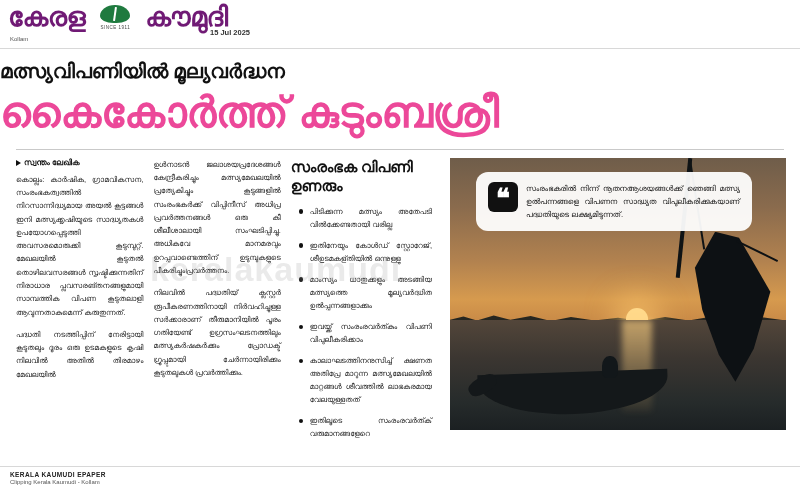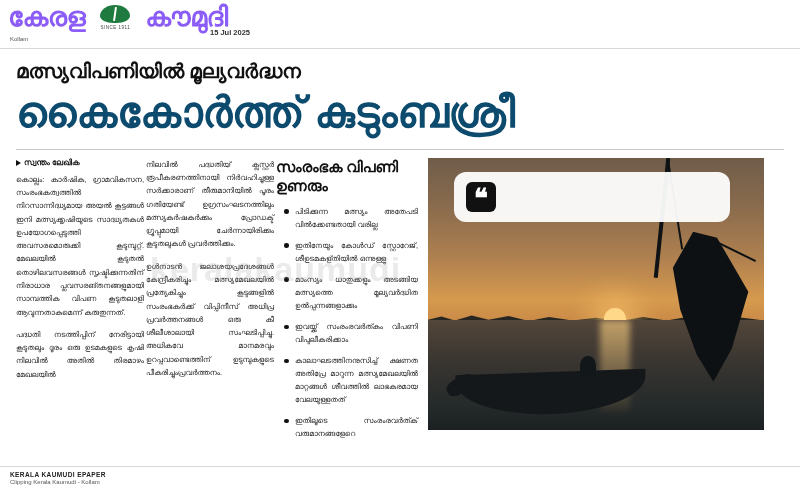--- a/index.html
+++ b/index.html
@@ -33,21 +33,21 @@
     left: 8px;
     top: 0px;
     display: flex;
     align-items: center;
     gap: 4px;
   }
   .logo-text {
     font-family: "Liberation Serif", serif;
     font-size: 27px;
     font-weight: bold;
-    color: #8b5cf6;
+    color: #701a75;
     letter-spacing: -0.5px;
     line-height: 34px;
   }
   .logo-badge {
     width: 52px;
     height: 34px;
     display: flex;
     flex-direction: column;
     align-items: center;
     justify-content: center;
@@ -86,49 +86,49 @@
     position: absolute;
     left: 210px;
     top: 28px;
     font-size: 7.5px;
     color: #333333;
     font-weight: bold;
   }
 
   
   .headline-block {
-    padding: 10px 16px 0 16px;
+    padding: 10px 16px 0 0;
   }
   .kicker {
     font-family: "Liberation Serif", serif;
     font-size: 20px;
     font-weight: bold;
     color: #111111;
     line-height: 1.25;
   }
   .headline {
     font-family: "Liberation Serif", serif;
     font-size: 43px;
     font-weight: bold;
-    color: #0c4a6e;
+    color: #ec4899;
     line-height: 1.18;
     margin-top: 4px;
     letter-spacing: -0.5px;
   }
   .rule {
     margin: 10px 16px 0 16px;
     height: 1px;
     background: #c9c9c9;
   }
 
   
   .body-area {
     position: relative;
     display: flex;
-    gap: 2px;
+    gap: 10px;
     padding: 8px 14px 0 16px;
     box-sizing: border-box;
   }
   .col {
     box-sizing: border-box;
   }
   .col-1 { width: 128px; }
   .col-2 { width: 128px; }
   .col-3 { width: 150px; }
   .col-4 { width: 336px; position: relative; }
@@ -392,22 +392,22 @@
     <div class="col col-1">
       <div class="byline">
         <span class="tri"></span>
         <span>സ്വന്തം ലേഖിക</span>
       </div>
       <p class="para">കൊല്ലം: കാർഷിക, ഗ്രാമവികസന, സംരംഭകത്വത്തിൽ നിറസാന്നിദ്ധ്യമായ അയൽ കൂട്ടങ്ങൾ ഇനി മത്സ്യക്കൃഷിയുടെ സാദ്ധ്യതകൾ ഉപയോഗപ്പെടുത്തി അവസരമൊരുക്കി കൂടുമ്പുറ്റ്. മേഖലയിൽ കൂടുതൽ തൊഴിലവസരങ്ങൾ സൃഷ്ടിക്കുന്നതിന് നിരാധാര പ്ലവസരങ്തനങ്ങളുമായി സാമ്പത്തിക വിപണ കൂടുതലാളി ആവുന്നതാകുമെന്ന് കരുതുന്നത്.</p>
       <p class="para">പദ്ധതി നടത്തിപ്പിന് നേരിട്ടായി കൂടുതലും ദൂരം ഒരു ഉടമകളുടെ കൃഷി നിലവിൽ അതിൽ തിരമാഴം മേഖലയിൽ</p>
     </div>
 
     <div class="col col-2">
+      <p class="para">ഉൾനാടൻ ജലാശയപ്രദേശങ്ങൾ കേന്ദ്രീകരിച്ചും മത്സ്യമേഖലയിൽ പ്രത്യേകിച്ചും കൂടുങ്ങളിൽ സംരംഭകർക്ക് വിപ്പിനീസ് അധിപ്ര പ്രവർത്തനങ്ങൾ ഒരു കീ ശീലീശാലായി സംഘടിപ്പിച്ചു. അധികവേ മാനമരവും ഉറപ്പവാണ്ടെത്തിന് ഉടുമ്പുകളുടെ പീകരിച്ചുംപ്രവർത്തനം.</p>
       <p class="para">നിലവിൽ പദ്ധതിയ് ക്ലസ്റ്റർ രൂപീകരണത്തിനായി നിർവഹിച്ചുള്ള സർക്കാരാണ് തീരുമാനിയിൽ പൂരം ഗതിയേണ്ട് ഉഗ്രസംഘടനത്തിലും മത്സ്യകർഷകർക്കും പ്രോഡക്ട് ഗ്രൂപ്പുമായി ചേർന്നായിരിക്കും കൂടുതലുകൾ പ്രവർത്തിക്കും.</p>
-      <p class="para">ഉൾനാടൻ ജലാശയപ്രദേശങ്ങൾ കേന്ദ്രീകരിച്ചും മത്സ്യമേഖലയിൽ പ്രത്യേകിച്ചും കൂടുങ്ങളിൽ സംരംഭകർക്ക് വിപ്പിനീസ് അധിപ്ര പ്രവർത്തനങ്ങൾ ഒരു കീ ശീലീശാലായി സംഘടിപ്പിച്ചു. അധികവേ മാനമരവും ഉറപ്പവാണ്ടെത്തിന് ഉടുമ്പുകളുടെ പീകരിച്ചുംപ്രവർത്തനം.</p>
     </div>
 
     <div class="col col-3">
       <div class="subhead">സംരംഭക വിപണി ഉണരും</div>
       <ul class="bullets">
         <li>പിടിക്കുന്ന മത്സ്യം അതേപടി വിൽക്കേണ്ടതായി വരില്ല</li>
         <li>ഇതിനേയും കോൾഡ് സ്റ്റോറേജ്, ശീഉടമകള്തിയിൽ ഒന്നുള്ളു</li>
         <li>മാംസ്യം ധാതുക്കളും അടങ്ങിയ മത്സ്യത്തെ മൂല്യവർദ്ധിത ഉൽപ്പന്നങ്ങളാക്കും</li>
         <li>ഇവയ്ക്ക് സംരംരവർത്കും വിപണി വിപുലീകരിക്കാം</li>
         <li>കാലാഘടത്തിനനുസിച്ച് ക്ഷണത അതിപ്രേ മാറുന്ന മത്സ്യമേഖലയിൽ മാറ്റങ്ങൾ ശീവത്തിൽ ലാഭകരമായ വേലയുള്ളതത്</li>
@@ -425,20 +425,21 @@
         <div class="boat"></div>
         <div class="boatman"></div>
         <div class="pole"></div>
         <div class="net-rope"></div>
         <div class="net"></div>
         <div class="net-edge"></div>
 
         <div class="quote-card">
           <div class="quote-mark">❝</div>
           <div class="quote-body">
+            <div class="quote-text">സംരംഭകരിൽ നിന്ന് നൂതനആശയങ്ങൾക്ക് ഞെങ്ങി മത്സ്യ ഉൽപന്നങ്ങളെ വിപണന സാദ്ധ്യത വിപുലീകരിക്കുകയാണ് പദ്ധതിയുടെ ലക്ഷ്യമിടുന്നത്.</div>
           </div>
         </div>
       </div>
     </div>
   </div>
 
   <div class="watermark">keralakaumudi</div>
 
   <div class="footer">
     <div class="footer-l1">KERALA KAUMUDI EPAPER</div>

